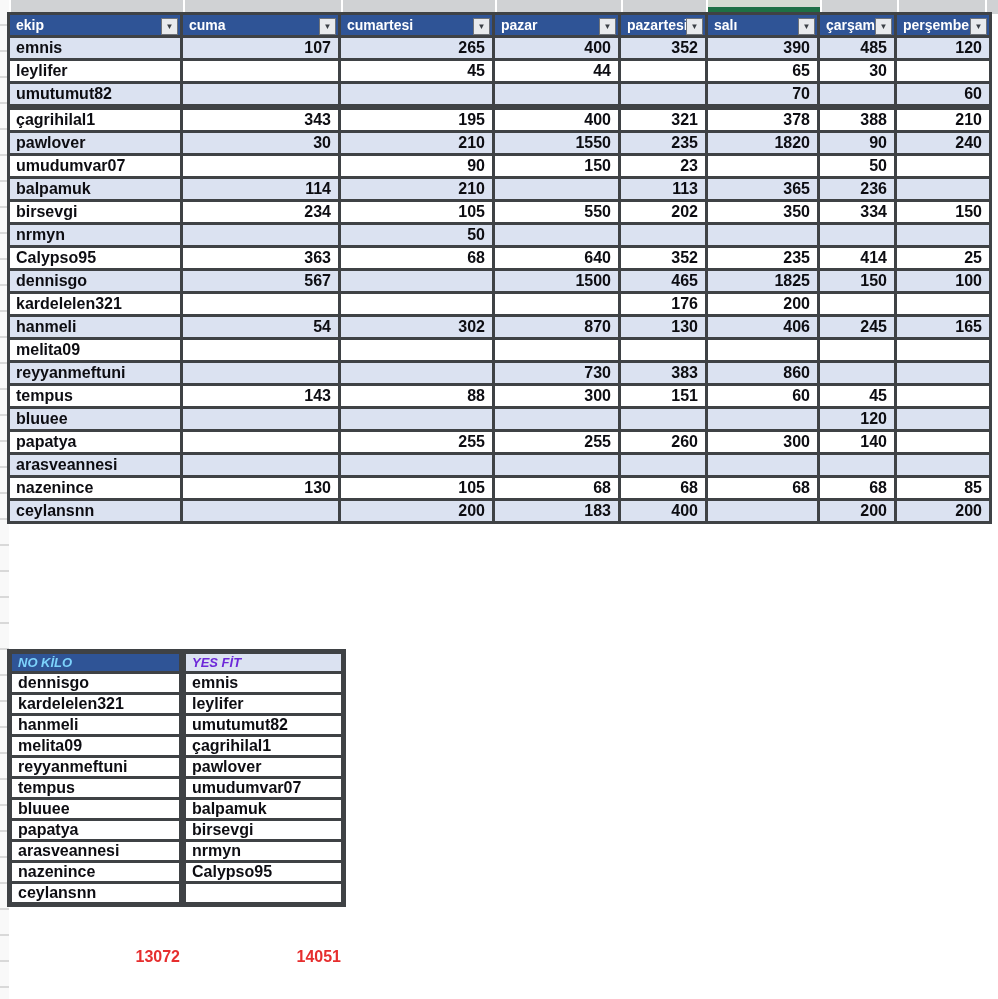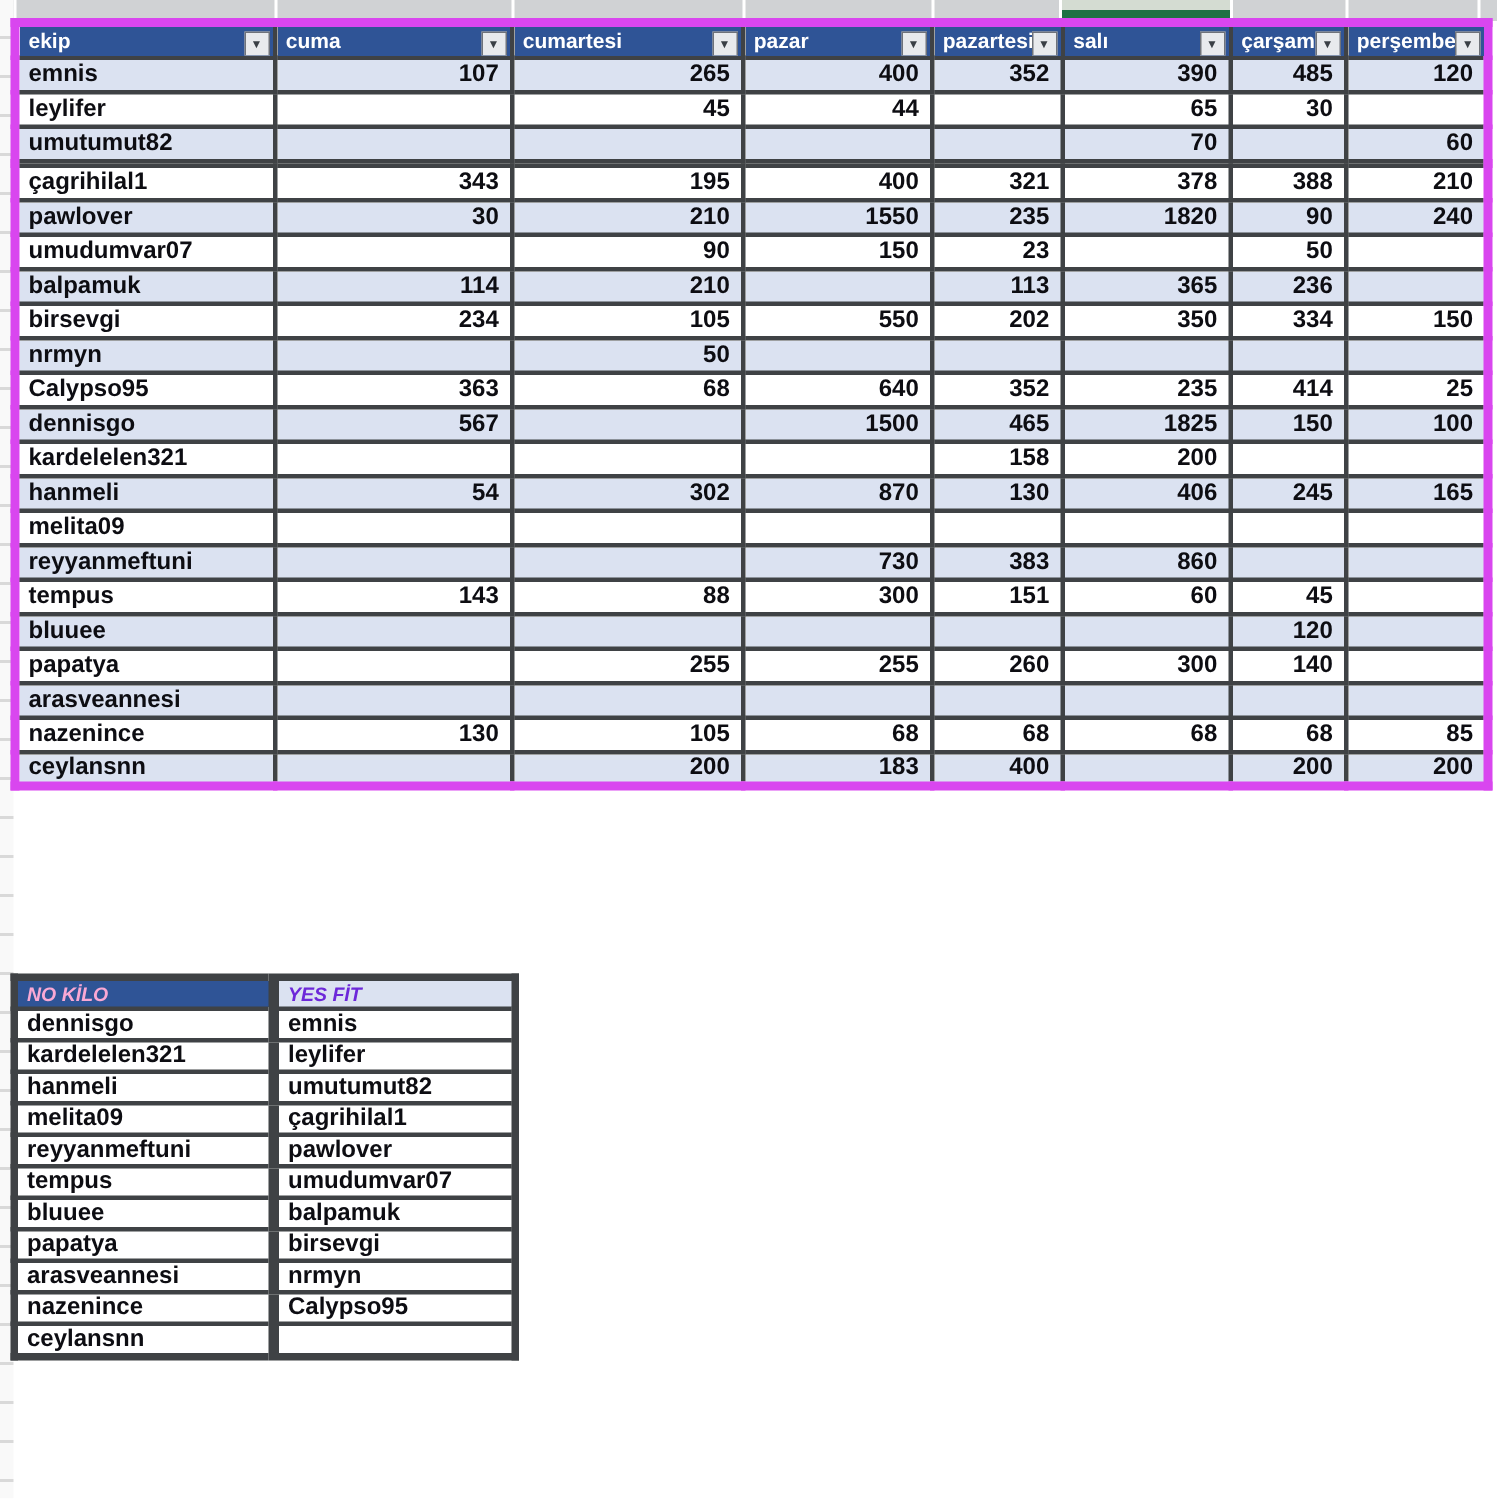--- a/index.html
+++ b/index.html
@@ -18,21 +18,21 @@
   .top-strip .sep { position:absolute; top:0; width:2px; height:14px; background:#ffffff; }
   .col-select-green {
     position:absolute; top:0; left:708px; width:112px; height:14px;
     background:linear-gradient(to bottom,#d4dcd2 0 7px,#1e7145 7px 14px);
   }
 
   
   table.t1 {
     position:absolute; left:7px; top:12px; width:982px;
     border-collapse:collapse; table-layout:fixed;
-    border:6px solid #d946ef;
+    border:2px solid #d946ef;
   }
   table.t1 th, table.t1 td {
     border:3px solid #3f4245; overflow:hidden; white-space:nowrap;
     font-weight:700; color:#0d0d12;
   }
   table.t1 thead th {
     background:#2f5496; color:#ffffff; font-size:14px; text-align:left;
     height:23px; padding:0 2px 0 6px; position:relative;
   }
   table.t1 tbody th { font-size:16px; text-align:left; padding:0 4px 0 6px; height:23px; }
@@ -51,21 +51,21 @@
     position:absolute; left:7px; top:649px; width:334px;
     border-collapse:collapse; table-layout:fixed;
     border:5px solid #3f4245;
   }
   table.t2 th, table.t2 td {
     border:3px solid #3f4245; overflow:hidden; white-space:nowrap;
     height:21px; text-align:left; padding:0 4px 0 6px; font-weight:700;
   }
   table.t2 td + td, table.t2 th + th { border-left-width:7px; }
   table.t2 thead th { font-size:13px; font-style:italic; }
-  .t2-h-no { background:#2f5496; color:#f9a8d4; }
+  .t2-h-no { background:#2f5496; color:#7dd3fc; }
   .t2-h-yes { background:#dbe2f1; color:#6d28d9; }
   table.t2 tbody td { background:#ffffff; font-size:16px; color:#0d0d12; }
 
   
   .totals-row { position:absolute; left:7px; top:948px; width:334px; display:flex; }
   .totals-row .tot {
     font-size:16px; font-weight:700; color:#e62e2e; text-align:right;
   }
   .tot.no { width:173px; }
   .tot.yes { width:158px; margin-left:3px; }
@@ -232,21 +232,21 @@
           <td>465</td>
           <td>1825</td>
           <td>150</td>
           <td>100</td>
         </tr>
         <tr class="plain">
           <th>kardelelen321</th>
           <td></td>
           <td></td>
           <td></td>
-          <td>158</td>
+          <td>176</td>
           <td>200</td>
           <td></td>
           <td></td>
         </tr>
         <tr class="alt">
           <th>hanmeli</th>
           <td>54</td>
           <td>302</td>
           <td>870</td>
           <td>130</td>
@@ -389,14 +389,18 @@
           <td>nazenince</td>
           <td>Calypso95</td>
         </tr>
         <tr>
           <td>ceylansnn</td>
           <td></td>
         </tr>
       </tbody>
   </table>
 
+  <div class="totals-row">
+    <div class="tot no">13072</div>
+    <div class="tot yes">14051</div>
+  </div>
 
 </div>
 
 </body></html>

